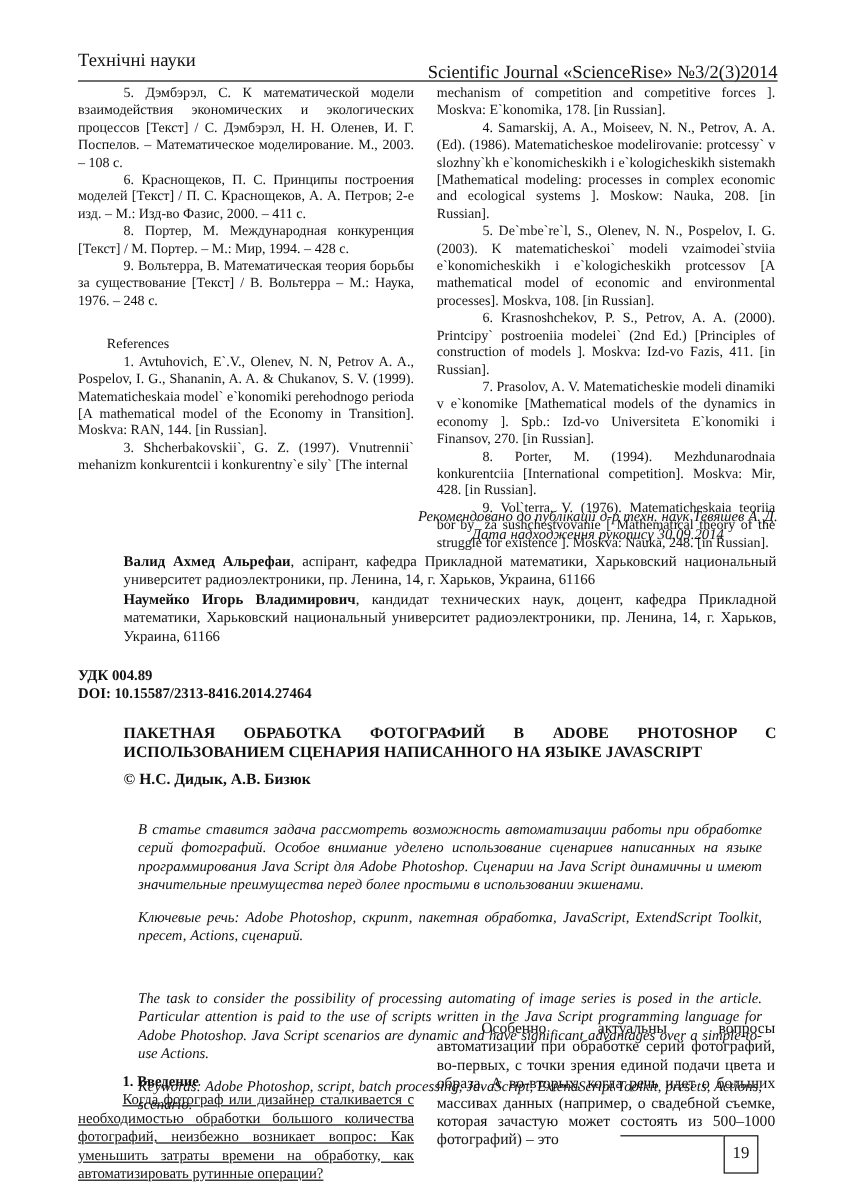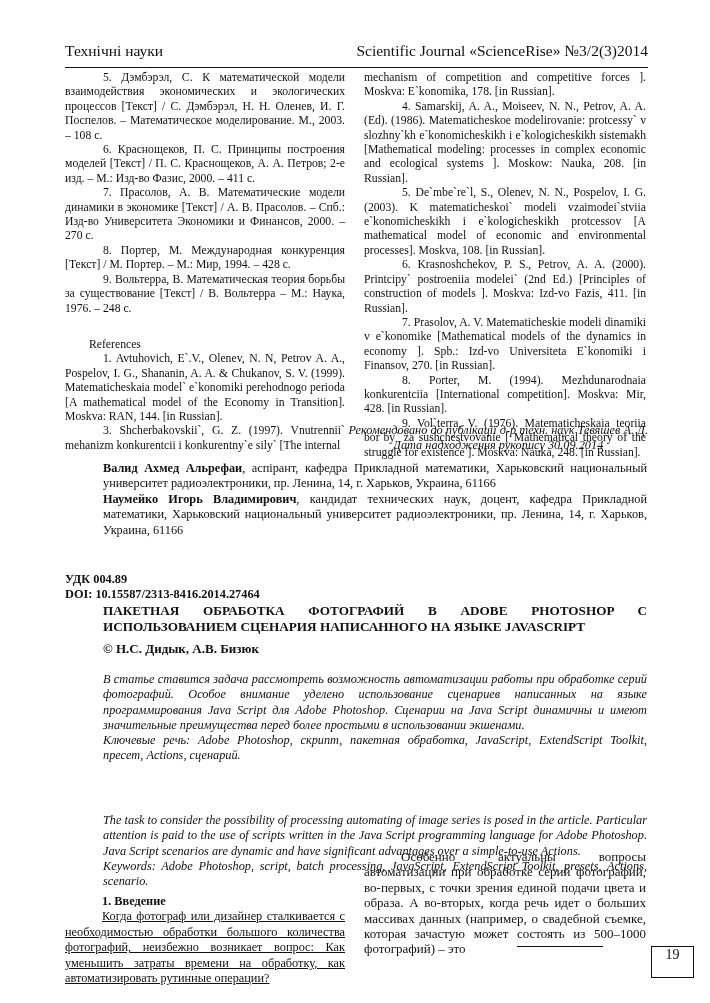--- a/index.html
+++ b/index.html
@@ -1,67 +1,66 @@
 <!DOCTYPE html>
 <html><head>
 <meta charset="utf-8">
 <style>
   html, body { margin: 0; padding: 0; background: #ffffff; }
   body { width: 710px; height: 1003px; position: relative; overflow: hidden;
          font-family: "Liberation Serif", serif; color: #111; }
   .header { position: absolute; left: 65px; right: 62px; top: 38px; height: 29px;
             border-bottom: 1.5px solid #111; font-size: 15.5px; }
   .header .left { position: absolute; left: 0; top: 4px; }
-  .header .right { position: absolute; right: 0; top: 4px; font-family: Liberation Serif, serif; }
+  .header .right { position: absolute; right: 0; top: 14px; font-family: Liberation Serif, serif; }
   .col { position: absolute; font-size: 11.7px; line-height: 14.4px; text-align: justify; }
   .col-left { left: 65px; width: 280px; top: 71px; }
   .col-right { left: 364px; width: 282px; top: 71px; }
   .col p { margin: 0; text-indent: 38px; }
   .col p.noindent { text-indent: 0; font-family: Liberation Serif, serif; }
   .refs-title { font-weight: normal; margin-top: 22px !important; text-indent: 24px !important; }
   .reco { position: absolute; right: 62px; top: 423px; font-style: italic; font-size: 12.3px;
           line-height: 15px; text-align: center; }
   .authors { position: absolute; left: 103px; width: 544px; top: 461px; font-size: 12.3px;
              line-height: 15.4px; text-align: justify; }
   .authors p { margin: 0; }
   .authors b { font-weight: bold; }
-  .udc { position: absolute; left: 65px; top: 556px; font-size: 12.3px; line-height: 15.4px; font-weight: bold; margin-top: 16px; }
+  .udc { position: absolute; left: 65px; top: 556px; font-size: 12.3px; line-height: 15.4px; font-weight: bold; }
   .title { position: absolute; left: 103px; width: 544px; top: 603px; font-size: 13.2px;
            line-height: 16px; font-weight: bold; text-align: justify; text-align-last: left; }
   .title span.l1 { display: block; text-align: justify; text-align-last: justify; }
   .byline { position: absolute; left: 103px; top: 641px; font-size: 13px; font-weight: bold; }
   .abstract { position: absolute; left: 103px; width: 544px; font-size: 12.3px; line-height: 15.3px;
               font-style: italic; text-align: justify; }
-  .abstract p { margin: 0; }
+  .abstract p { margin: 12px; }
   .abs-ru { top: 672px; }
   .abs-en { top: 813px; }
   .intro-left { position: absolute; left: 65px; width: 280px; top: 848px; font-size: 12.3px;
                 line-height: 15.4px; text-align: justify; margin-top: 46px; }
   .intro-left h3 { margin: 0; font-size: 12.3px; font-weight: bold; padding-left: 37px; }
   .intro-left p { margin: 0; text-indent: 37px; text-decoration: underline; }
   .intro-right { position: absolute; left: 364px; width: 282px; top: 849px; font-size: 13px;
                  line-height: 15.4px; text-align: justify; }
   .intro-right p { margin: 0; text-indent: 37px; }
   .footer-line { position: absolute; left: 517px; width: 86px; top: 946px; border-top: 1px solid #111; }
-  .page-box { position: absolute; left: 603px; top: 946px; width: 43px; height: 32px;
+  .page-box { position: absolute; left: 603px; top: 946px; width: 29px; height: 32px;
               border: 1px solid #111; box-sizing: border-box; font-size: 14px;
-              display: flex; justify-content: center; margin-left: 48px; }
+              display: flex; align-items: center; justify-content: center; }
 </style>
 </head>
 <body>
 
 <div class="header">
   <span class="left">Технічні науки</span>
   <span class="right">Scientific Journal «ScienceRise» №3/2(3)2014</span>
 </div>
 
 <div class="col col-left">
   <p>5. Дэмбэрэл, С. К математической модели взаимодействия экономических и экологических процессов [Текст] / С. Дэмбэрэл, Н. Н. Оленев, И. Г. Поспелов. – Математическое моделирование. М., 2003. – 108 с.</p>
   <p>6. Краснощеков, П. С. Принципы построения моделей [Текст] / П. С. Краснощеков, А. А. Петров; 2-е изд. – М.: Изд-во Фазис, 2000. – 411 с.</p>
-  <p>7. Прасолов, А. В. Математические модели динамики в экономике [Текст] / А. В. Прасолов. – Спб.: Изд-во Университета Экономики и Финансов, 2000. – 270 с.</p>
   <p>8. Портер, М. Международная конкуренция [Текст] / М. Портер. – М.: Мир, 1994. – 428 с.</p>
   <p>9. Вольтерра, В. Математическая теория борьбы за существование [Текст] / В. Вольтерра – М.: Наука, 1976. – 248 с.</p>
   <p class="refs-title">References</p>
   <p>1. Avtuhovich, E`.V., Olenev, N. N, Petrov A. A., Pospelov, I. G., Shananin, A. A. &amp; Chukanov, S. V. (1999). Matematicheskaia model` e`konomiki perehodnogo perioda [A mathematical model of the Economy in Transition]. Moskva: RAN, 144. [in Russian].</p>
   <p>3. Shcherbakovskii`, G. Z. (1997). Vnutrennii` mehanizm konkurentcii i konkurentny`e sily` [The internal</p>
 </div>
 
 <div class="col col-right">
   <p class="noindent">mechanism of competition and competitive forces ]. Moskva: E`konomika, 178. [in Russian].</p>
   <p>4. Samarskij, A. A., Moiseev, N. N., Petrov, A. A. (Ed). (1986). Matematicheskoe modelirovanie: protcessy` v slozhny`kh e`konomicheskikh i e`kologicheskikh sistemakh [Mathematical modeling: processes in complex economic and ecological systems ]. Moskow: Nauka, 208. [in Russian].</p>

